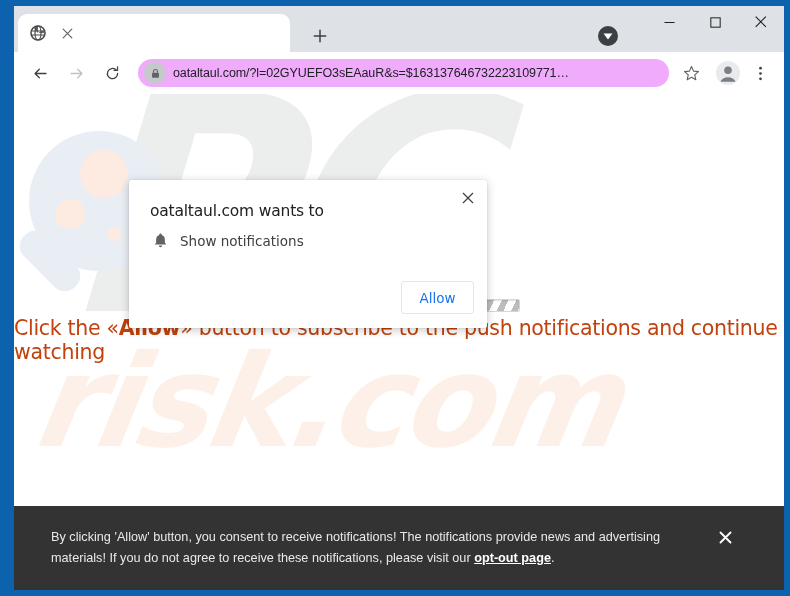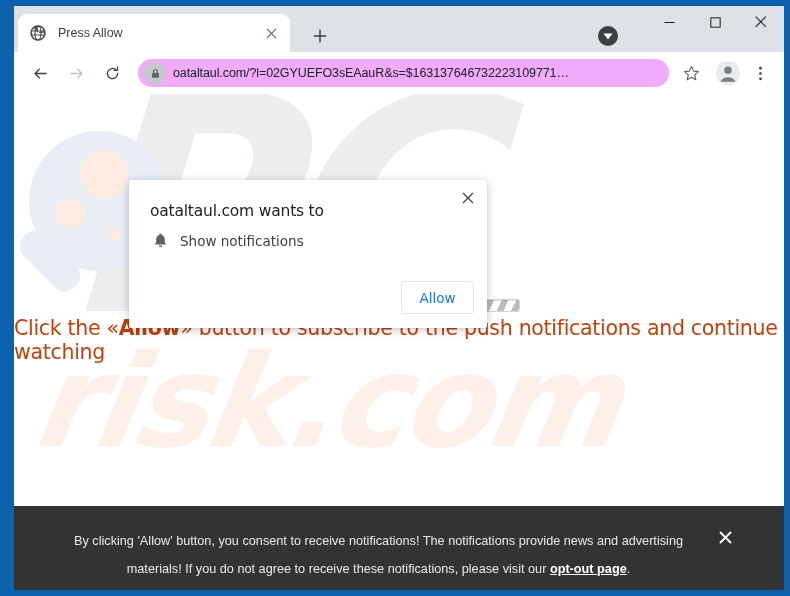--- a/index.html
+++ b/index.html
@@ -300,23 +300,22 @@
     left: 0; bottom: 0;
     width: 770px;
     height: 84px;
     background: #333333;
   }
   #consent-text {
     position: absolute;
     left: 37px; top: 21px;
     width: 655px;
     font-size: 12.7px;
-    line-height: 28px;
+    line-height: 21px;
     color: #e9e9e9;
-    text-align: center;
   }
   #consent-text a,
   #optout-link {
     color: #ffffff;
     font-weight: 700;
     text-decoration: underline;
   }
   #banner-close {
     position: absolute;
     left: 700px; top: 20px;
@@ -339,21 +338,20 @@
       <div id="tab">
         <span id="tab-favicon">
           <svg viewBox="0 0 16 16" width="16" height="16">
             <circle cx="8" cy="8" r="7" fill="none" stroke="#4a4a4a" stroke-width="1.6"></circle>
             <ellipse cx="8" cy="8" rx="3" ry="7" fill="none" stroke="#4a4a4a" stroke-width="1.2"></ellipse>
             <path d="M1.3 6h13.4M1.3 10h13.4" stroke="#4a4a4a" stroke-width="1.2" fill="none"></path>
             <path d="M4 3.2 A7 7 0 0 1 8 1 L8 8 Z" fill="#4a4a4a" opacity="0.85"></path>
             <path d="M8 8 L13.6 5.2 A7 7 0 0 1 14 8 Z" fill="#4a4a4a" opacity="0.85"></path>
           </svg>
         </span>
-        <span id="tab-title">Press Allow</span>
         <span id="tab-close">
           <svg viewBox="0 0 14 14" width="11" height="11">
             <path d="M1.5 1.5 L12.5 12.5 M12.5 1.5 L1.5 12.5" stroke="#5f6368" stroke-width="1.5" stroke-linecap="round"></path>
           </svg>
         </span>
       </div>
 
       <div id="new-tab-button">
         <svg viewBox="0 0 16 16" width="14" height="14">
           <path d="M8 1.5 V14.5 M1.5 8 H14.5" stroke="#3c4043" stroke-width="1.7" stroke-linecap="round"></path>

